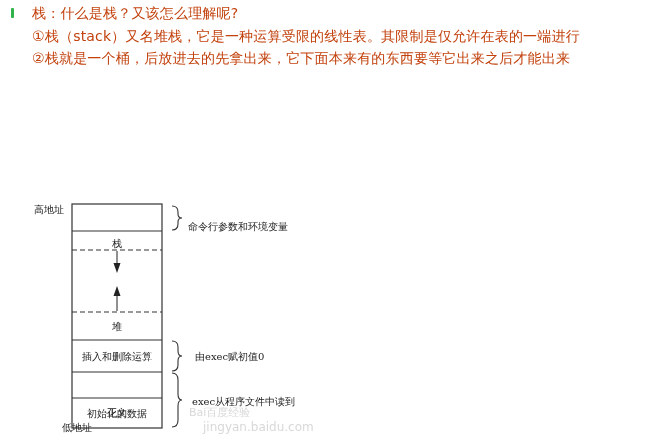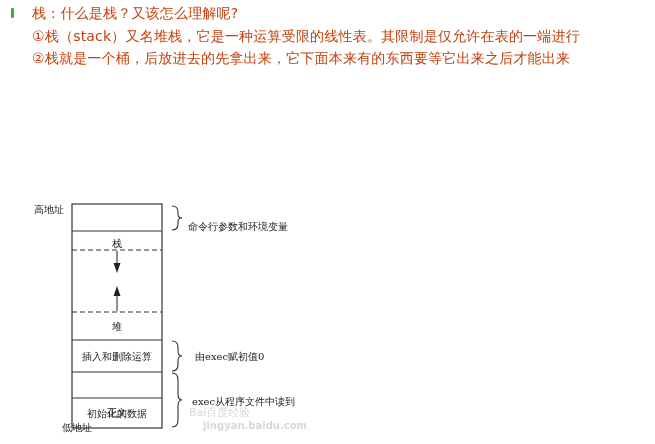--- a/index.html
+++ b/index.html
@@ -110,14 +110,14 @@
   <span class="dlabel center" style="left:117px; top:320px;">堆</span>
   <span class="dlabel center" style="left:117px; top:350px;">插入和删除运算</span>
   <span class="dlabel center" style="left:117px; top:379px;margin-top:28px;">初始化的数据</span>
   <span class="dlabel center" style="left:117px; top:406px;">正文</span>
 
   <span class="dlabel" style="left:188px; top:220px;">命令行参数和环境变量</span>
   <span class="dlabel" style="left:195px; top:350px;">由exec赋初值0</span>
   <span class="dlabel" style="left:192px; top:395px;">exec从程序文件中读到</span>
 
   <span class="watermark" style="left:189px; top:405px; font-size:11px;">Bai百度经验</span>
-  <span class="watermark" style="left:203px; top:420px; font-size:10px;font-weight:bold;">jingyan.baidu.com</span>
+  <span class="watermark" style="left:203px; top:420px; font-size:12px;">jingyan.baidu.com</span>
 </div>
 
 </body></html>

